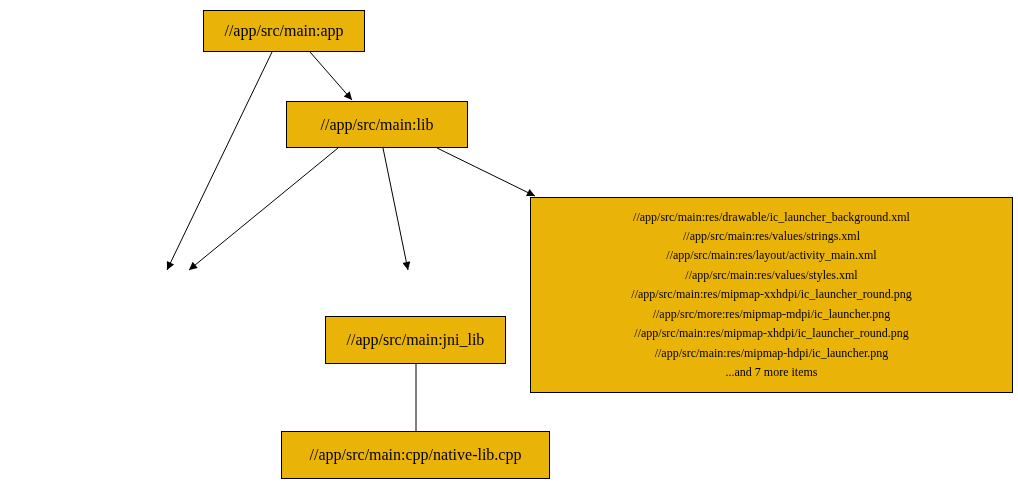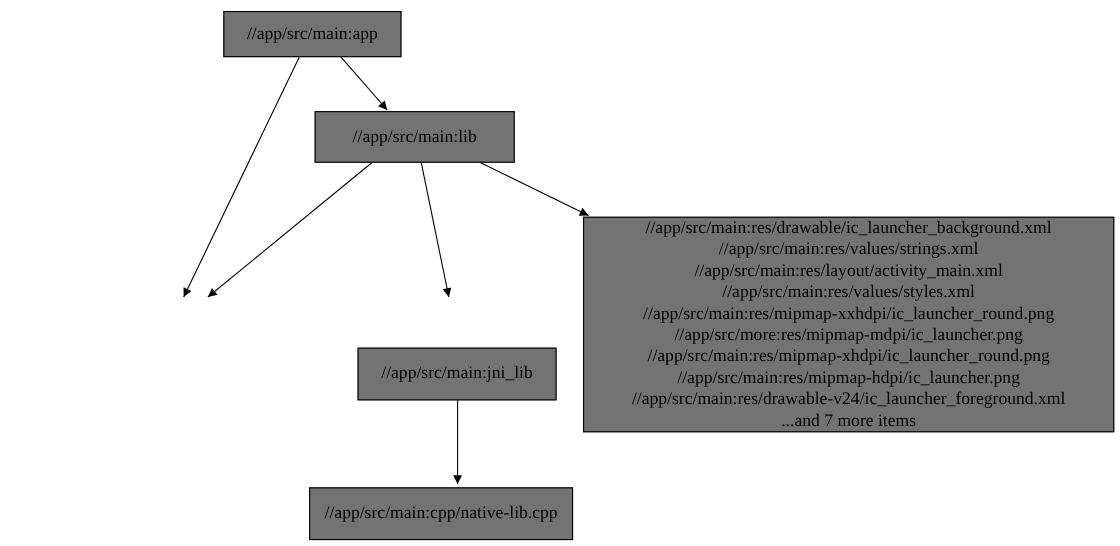--- a/index.html
+++ b/index.html
@@ -21,36 +21,36 @@
     left: 0;
     top: 0;
     width: 1018px;
     height: 496px;
     z-index: 1;
   }
   .node {
     position: absolute;
     box-sizing: border-box;
     border: 1px solid #000000;
-    background: #737373;
+    background: #eab308;
     display: flex;
     align-items: center;
     justify-content: center;
     text-align: center;
     font-size: 16px;
     white-space: nowrap;
     z-index: 2;
   }
   .node.multi {
     flex-direction: column;
     justify-content: center;
   }
   .node.multi .line {
     line-height: 19.4px;
-    font-size: 16px;
+    font-size: 12px;
   }
 </style>
 </head>
 <body>
 
 <div id="canvas">
 
   <svg id="edges" width="1018" height="496" viewBox="0 0 1018 496" xmlns="http://www.w3.org/2000/svg">
     <defs>
       <marker id="arrow" viewBox="0 0 10 10" refX="10" refY="5" markerWidth="11" markerHeight="8" orient="auto">
@@ -80,21 +80,20 @@
 
   <div class="node multi" style="left:530px; top:197px; width:483px; height:196px;">
     <div class="line">//app/src/main:res/drawable/ic_launcher_background.xml</div>
     <div class="line">//app/src/main:res/values/strings.xml</div>
     <div class="line">//app/src/main:res/layout/activity_main.xml</div>
     <div class="line">//app/src/main:res/values/styles.xml</div>
     <div class="line">//app/src/main:res/mipmap-xxhdpi/ic_launcher_round.png</div>
     <div class="line">//app/src/more:res/mipmap-mdpi/ic_launcher.png</div>
     <div class="line">//app/src/main:res/mipmap-xhdpi/ic_launcher_round.png</div>
     <div class="line">//app/src/main:res/mipmap-hdpi/ic_launcher.png</div>
-    <div class="line">//app/src/main:res/drawable-v24/ic_launcher_foreground.xml</div>
     <div class="line">...and 7 more items</div>
   </div>
 
-  <div class="node" style="left:281px; top:443px; width:240px; height:48px;">
+  <div class="node" style="left:281px; top:431px; width:269px; height:48px;">
     <span>//app/src/main:cpp/native-lib.cpp</span>
   </div>
 
 </div>
 
 </body></html>

